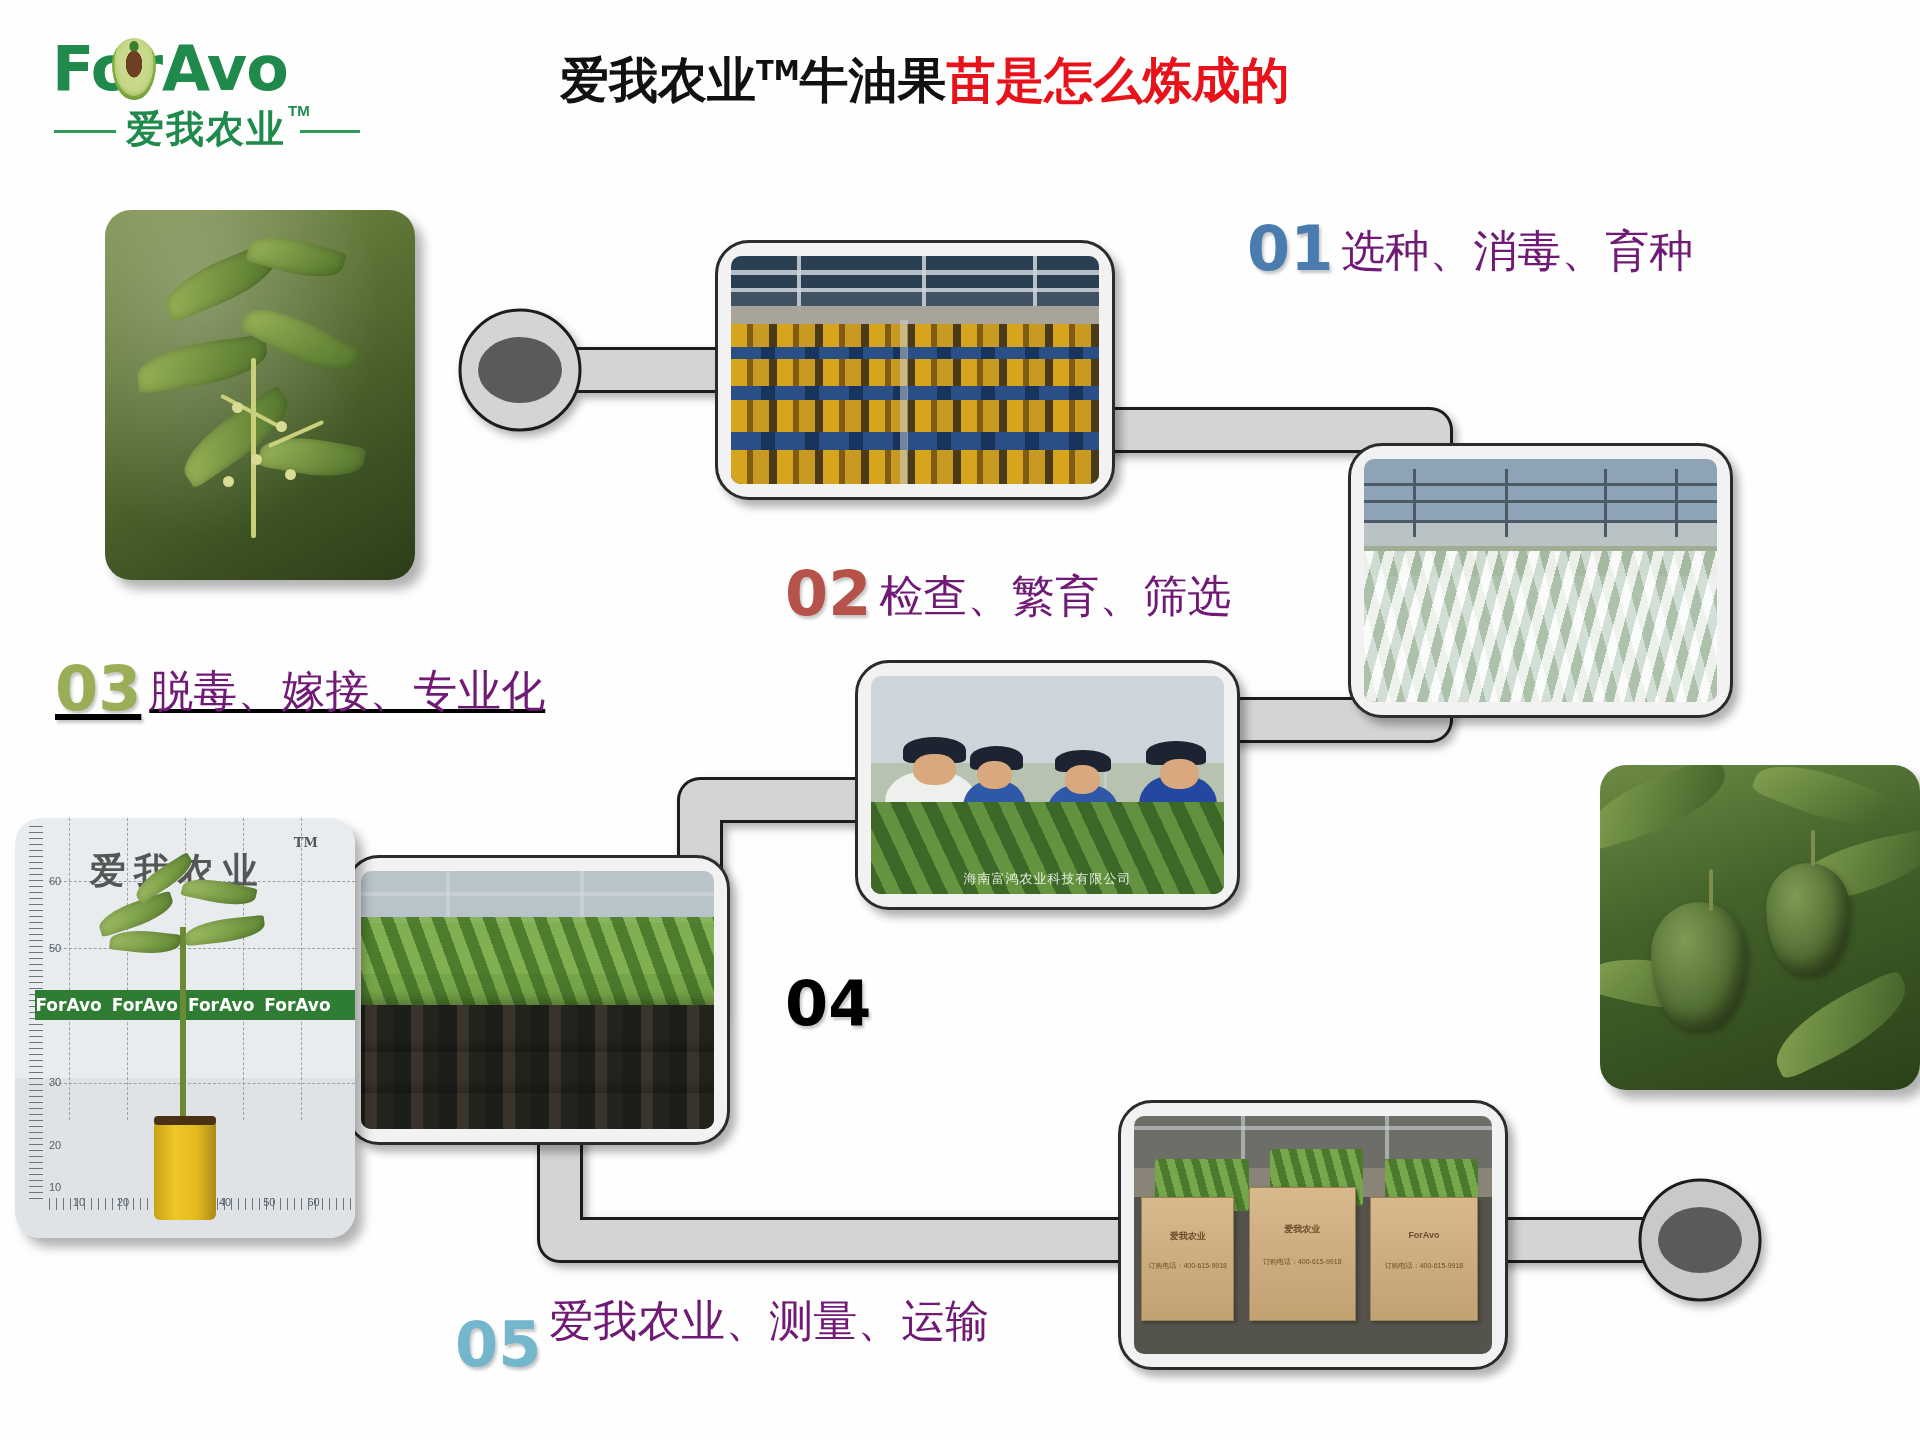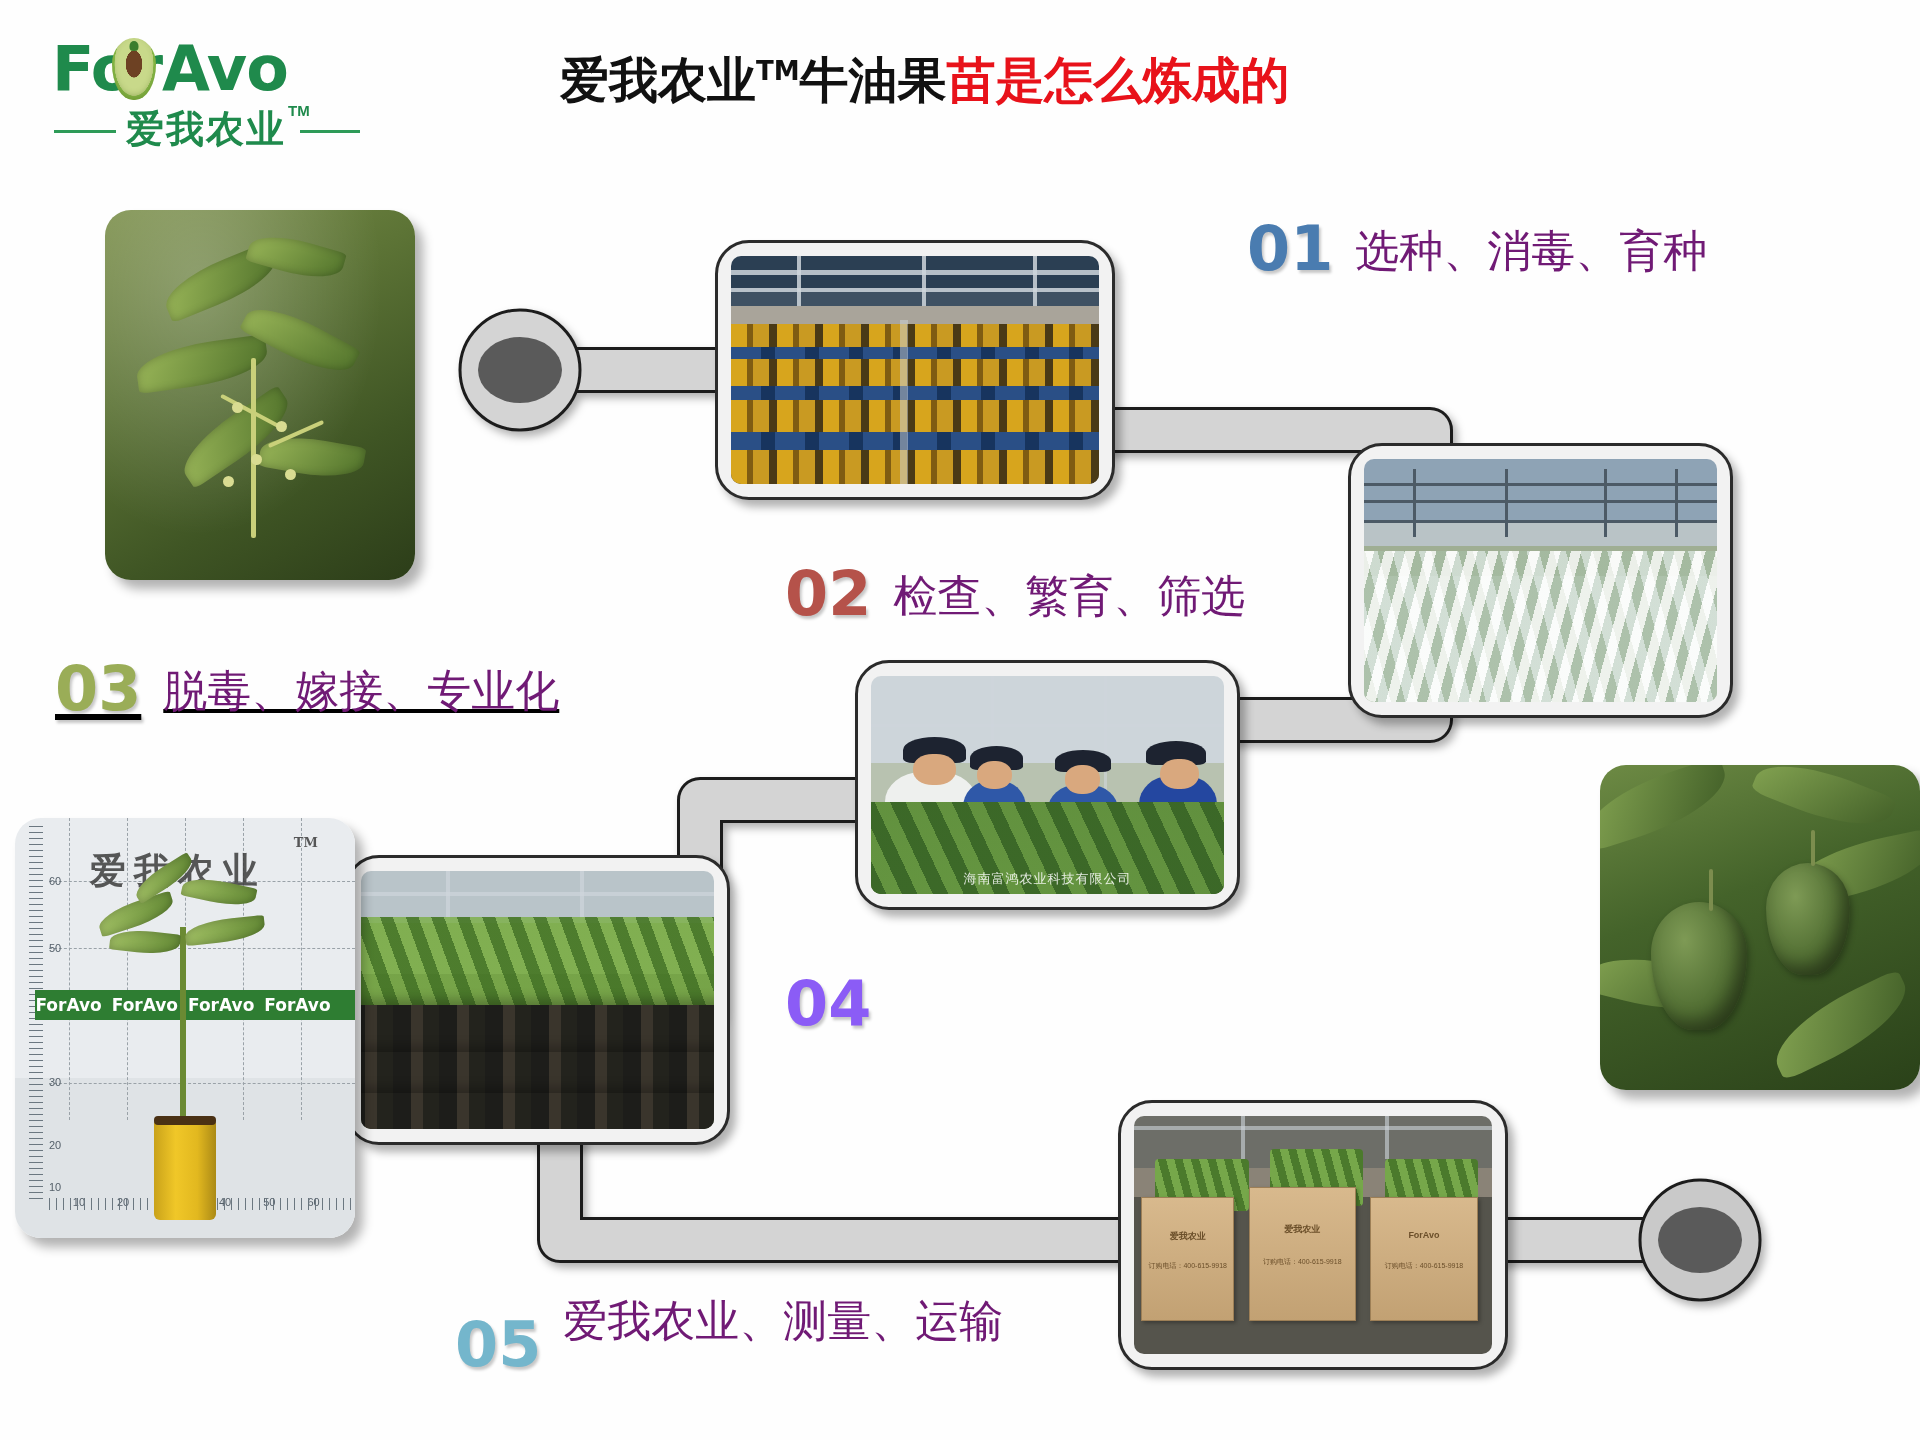--- a/index.html
+++ b/index.html
@@ -67,21 +67,21 @@
   .frame .inner { width:100%; height:100%; border-radius:10px; overflow:hidden; position:relative; }
   .frame.plain { border: none; background: transparent; padding: 0; box-shadow: 8px 9px 11px rgba(0,0,0,.30); border-radius:26px;}
   .frame.plain .inner { border-radius: 26px; }
 
   
   .step { position: absolute; display:flex; align-items:flex-start; white-space:nowrap; }
   .step .num {
     font-family: "DejaVu Sans", sans-serif;
     font-weight: 700; font-size: 62px; line-height:.95;
     text-shadow: 2px 3px 3px rgba(0,0,0,.22);
-    margin-right: 22px;
+    margin-right: 8px;
   }
   .step .txt {
     font-family: "DejaVu Sans", sans-serif;
     font-size: 44px; line-height: 1.15; color: #701a75; font-weight: 400;
     padding-top: 6px;
   }
   .step .txt .line2 { display:block; }
 
   
   .ph { position:absolute; inset:0; }
@@ -424,21 +424,21 @@
     <span class="num" style="color:#b5524a;">02</span>
     <span class="txt">检查、繁育、筛选</span>
   </div>
 
   <div class="step" style="left:55px; top:660px;text-decoration:underline;">
     <span class="num" style="color:#9aad57;">03</span>
     <span class="txt">脱毒、嫁接、专业化</span>
   </div>
 
   <div class="step" style="left:785px; top:975px;">
-    <span class="num" style="color:#8b5cf6;">04</span>
+    <span class="num" style="color:#000000;">04</span>
   </div>
 
   <div class="step" style="left:455px; top:1290px;">
     <span class="num" style="color:#74b6cc; margin-top:26px;">05</span>
     <span class="txt">
       <span>爱我农业、测量、运输</span>
     </span>
   </div>
 
 </div>

